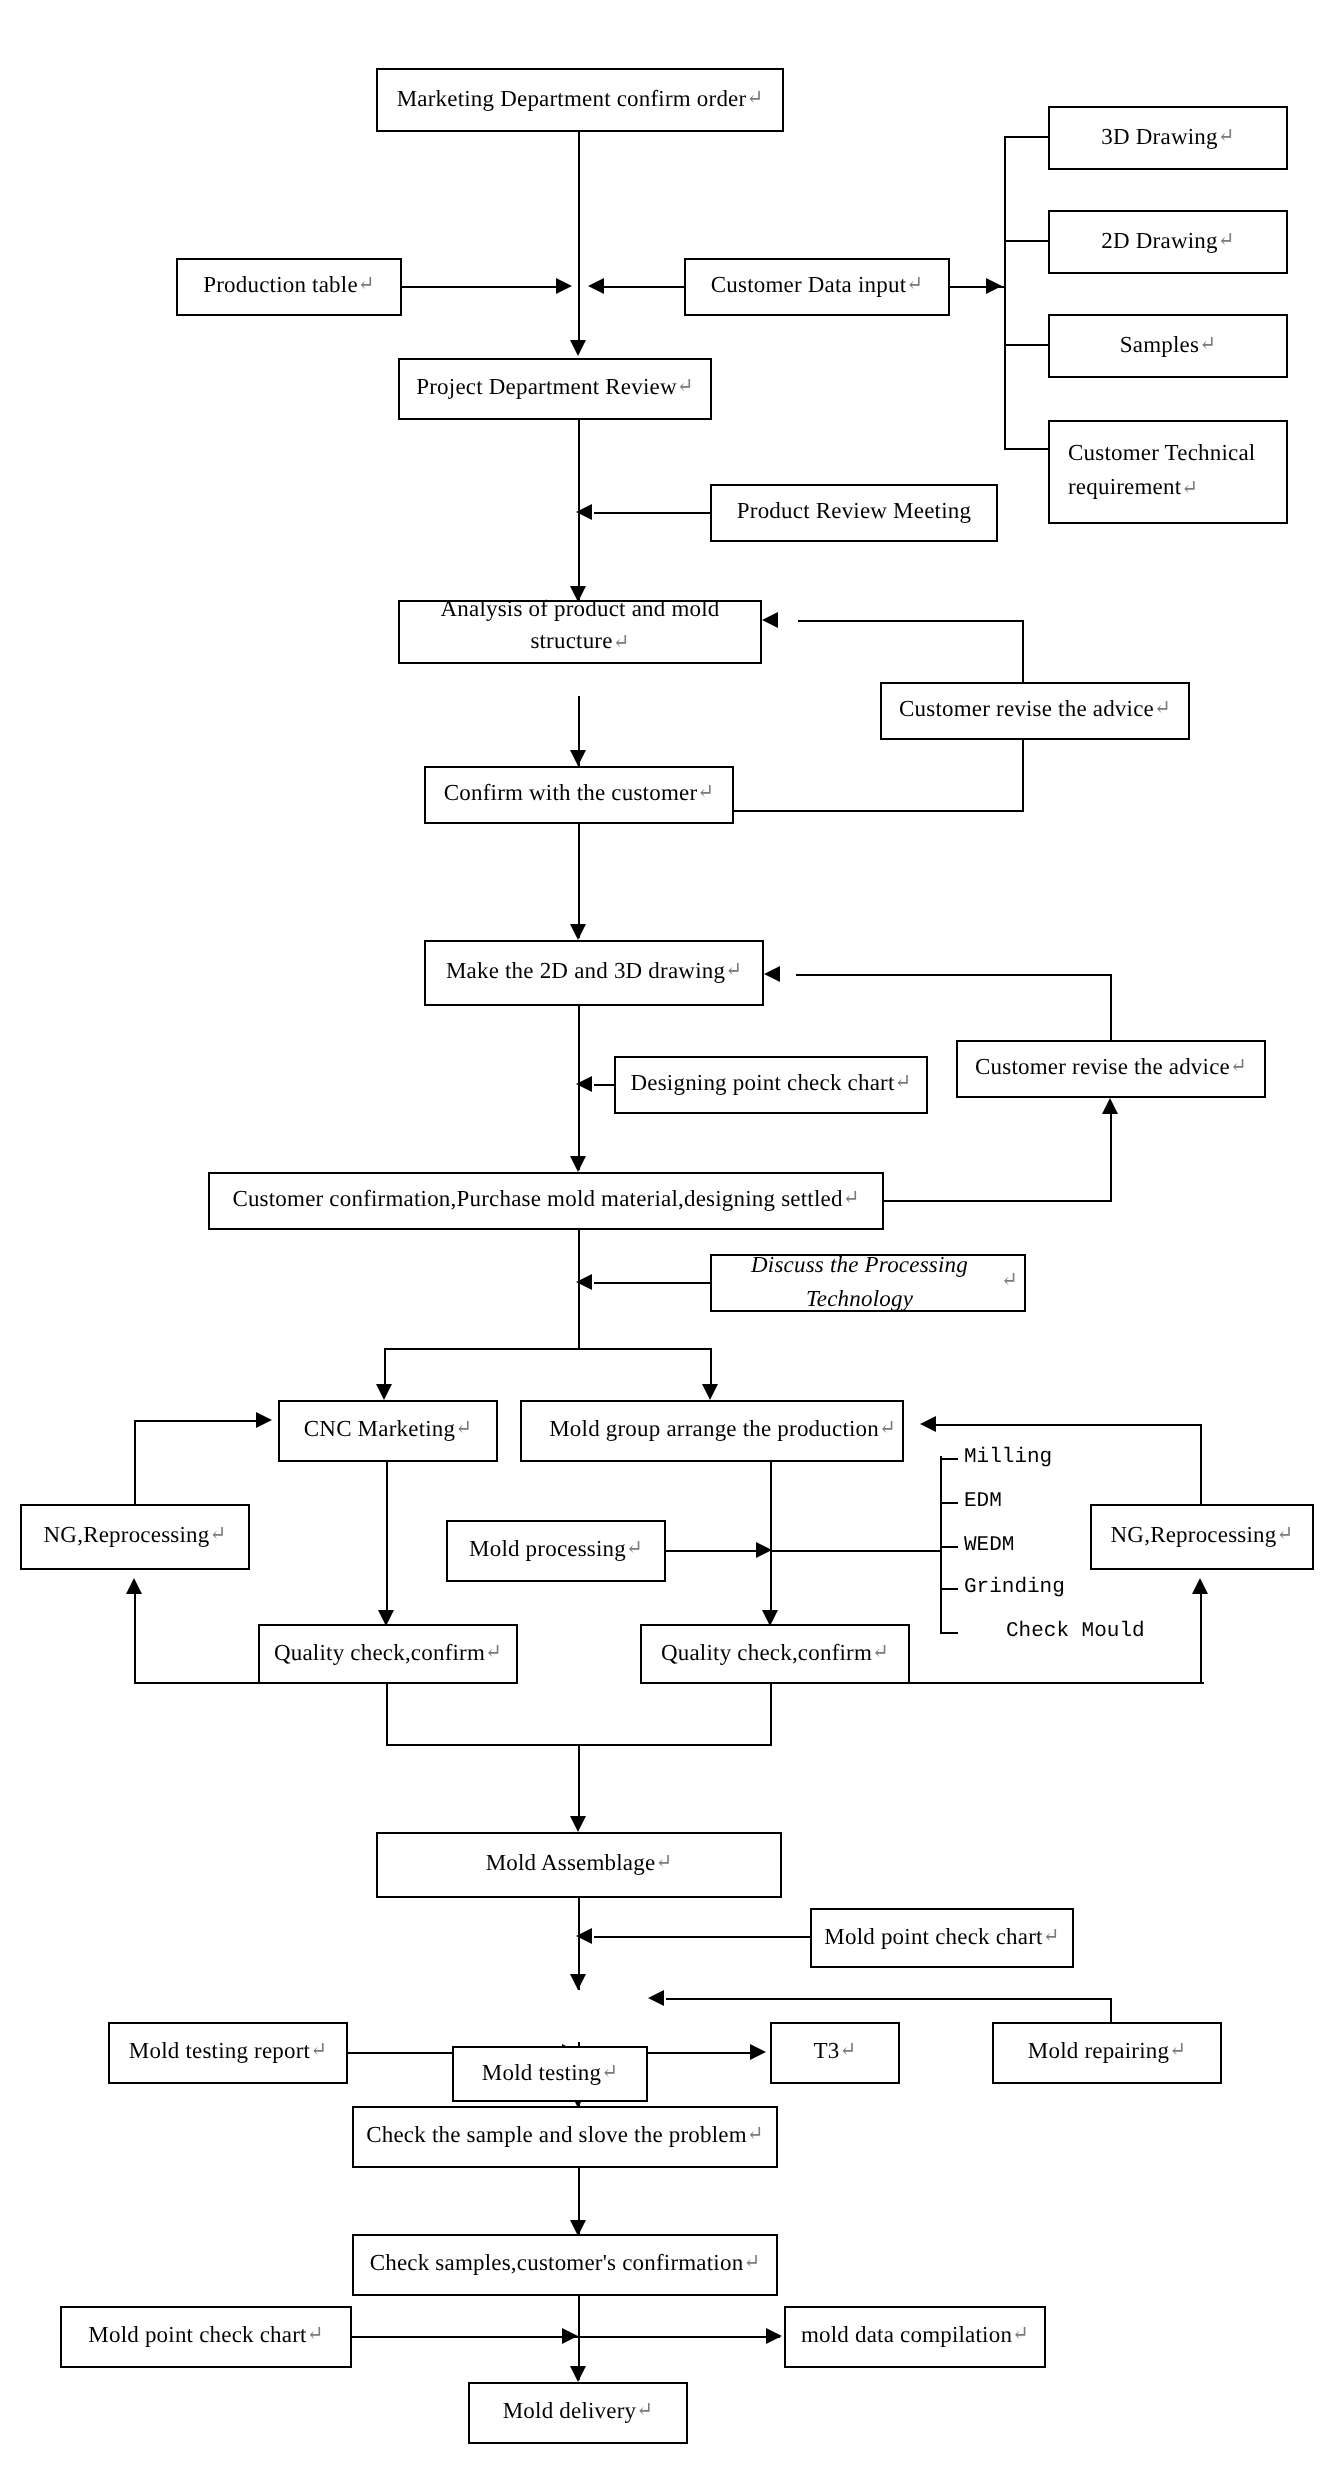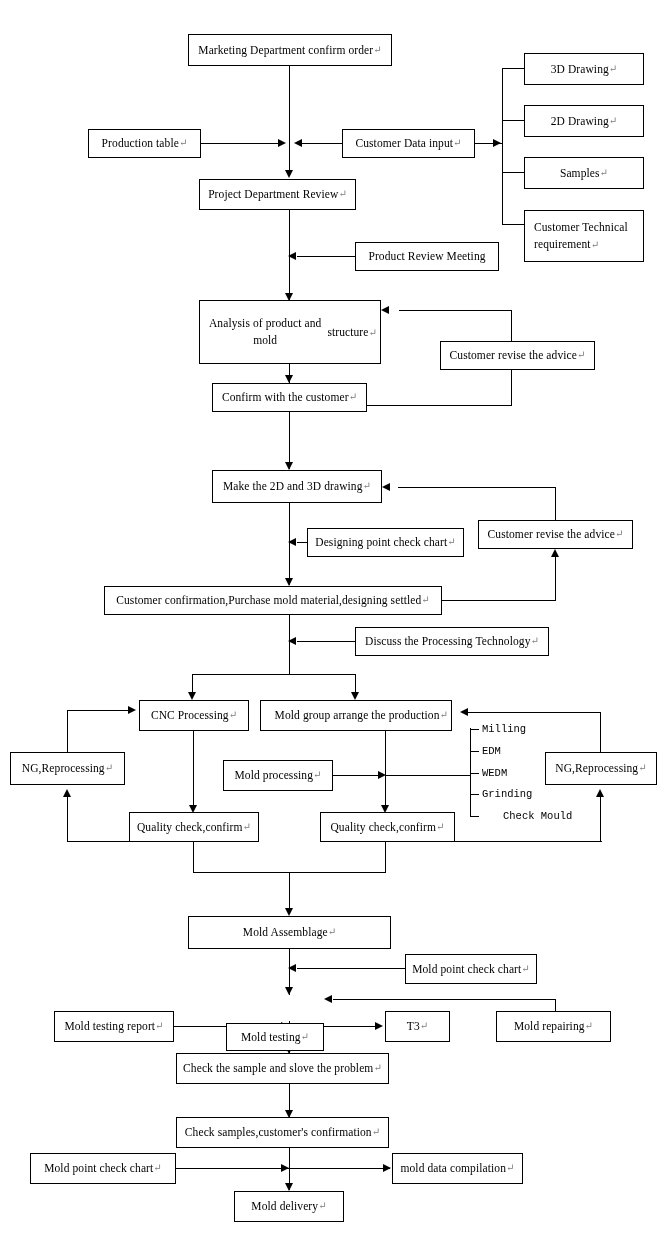--- a/index.html
+++ b/index.html
@@ -121,21 +121,21 @@
   </div>
   <div class="ln v" style="left:289px;top:210px;height:90px;"></div>
   <div class="ah down" style="left:285px;top:293px;"></div>
 
   <div class="box" style="left:355px;top:242px;width:144px;height:29px;">
     <span>Product Review Meeting</span>
   </div>
   <div class="ln h" style="left:297px;top:256px;width:58px;"></div>
   <div class="ah left" style="left:288px;top:252px;"></div>
 
-  <div class="box" style="left:199px;top:300px;width:182px;height:64px;justify-content:flex-end;">
+  <div class="box" style="left:199px;top:300px;width:182px;height:32px;flex-direction:column;justify-content:flex-end;">
     <span>Analysis of product and mold</span>
     <span><span>structure</span><span class="pil">↵</span></span>
   </div>
 
   <div class="ln h" style="left:399px;top:310px;width:113px;"></div>
   <div class="ah left" style="left:381px;top:306px;"></div>
   <div class="ln v" style="left:511px;top:310px;height:96px;"></div>
   <div class="ln h" style="left:366px;top:405px;width:146px;"></div>
 
   <div class="box" style="left:440px;top:341px;width:155px;height:29px;">
@@ -179,36 +179,36 @@
   <div class="ah left" style="left:288px;top:538px;"></div>
 
   <div class="ln v" style="left:289px;top:503px;height:82px;"></div>
   <div class="ah down" style="left:285px;top:578px;"></div>
 
   <div class="box" style="left:104px;top:586px;width:338px;height:29px;">
     <span>Customer confirmation,Purchase mold material,designing settled</span>
       <span class="pil">↵</span>
   </div>
 
-  <div class="box" style="left:355px;top:627px;width:194px;height:29px;">
+  <div class="box" style="left:355px;top:627px;width:158px;height:29px;font-style:italic;">
     <span>Discuss the Processing Technology</span>
       <span class="pil">↵</span>
   </div>
   <div class="ln h" style="left:297px;top:641px;width:58px;"></div>
   <div class="ah left" style="left:288px;top:637px;"></div>
 
   <div class="ln v" style="left:289px;top:615px;height:60px;"></div>
   <div class="ln h" style="left:192px;top:674px;width:164px;"></div>
   <div class="ln v" style="left:192px;top:674px;height:24px;"></div>
   <div class="ah down" style="left:188px;top:692px;"></div>
   <div class="ln v" style="left:355px;top:674px;height:24px;"></div>
   <div class="ah down" style="left:351px;top:692px;"></div>
 
   <div class="box" style="left:139px;top:700px;width:110px;height:31px;">
-    <span>CNC Processing</span>
+    <span>CNC Marketing</span>
       <span class="pil">↵</span>
   </div>
 
   <div class="box" style="left:260px;top:700px;width:192px;height:31px;justify-content:flex-end;">
     <span>Mold group arrange the production</span>
       <span class="pil">↵</span>
   </div>
 
   <div class="ln v" style="left:193px;top:731px;height:80px;"></div>
   <div class="ah down" style="left:189px;top:805px;"></div>

